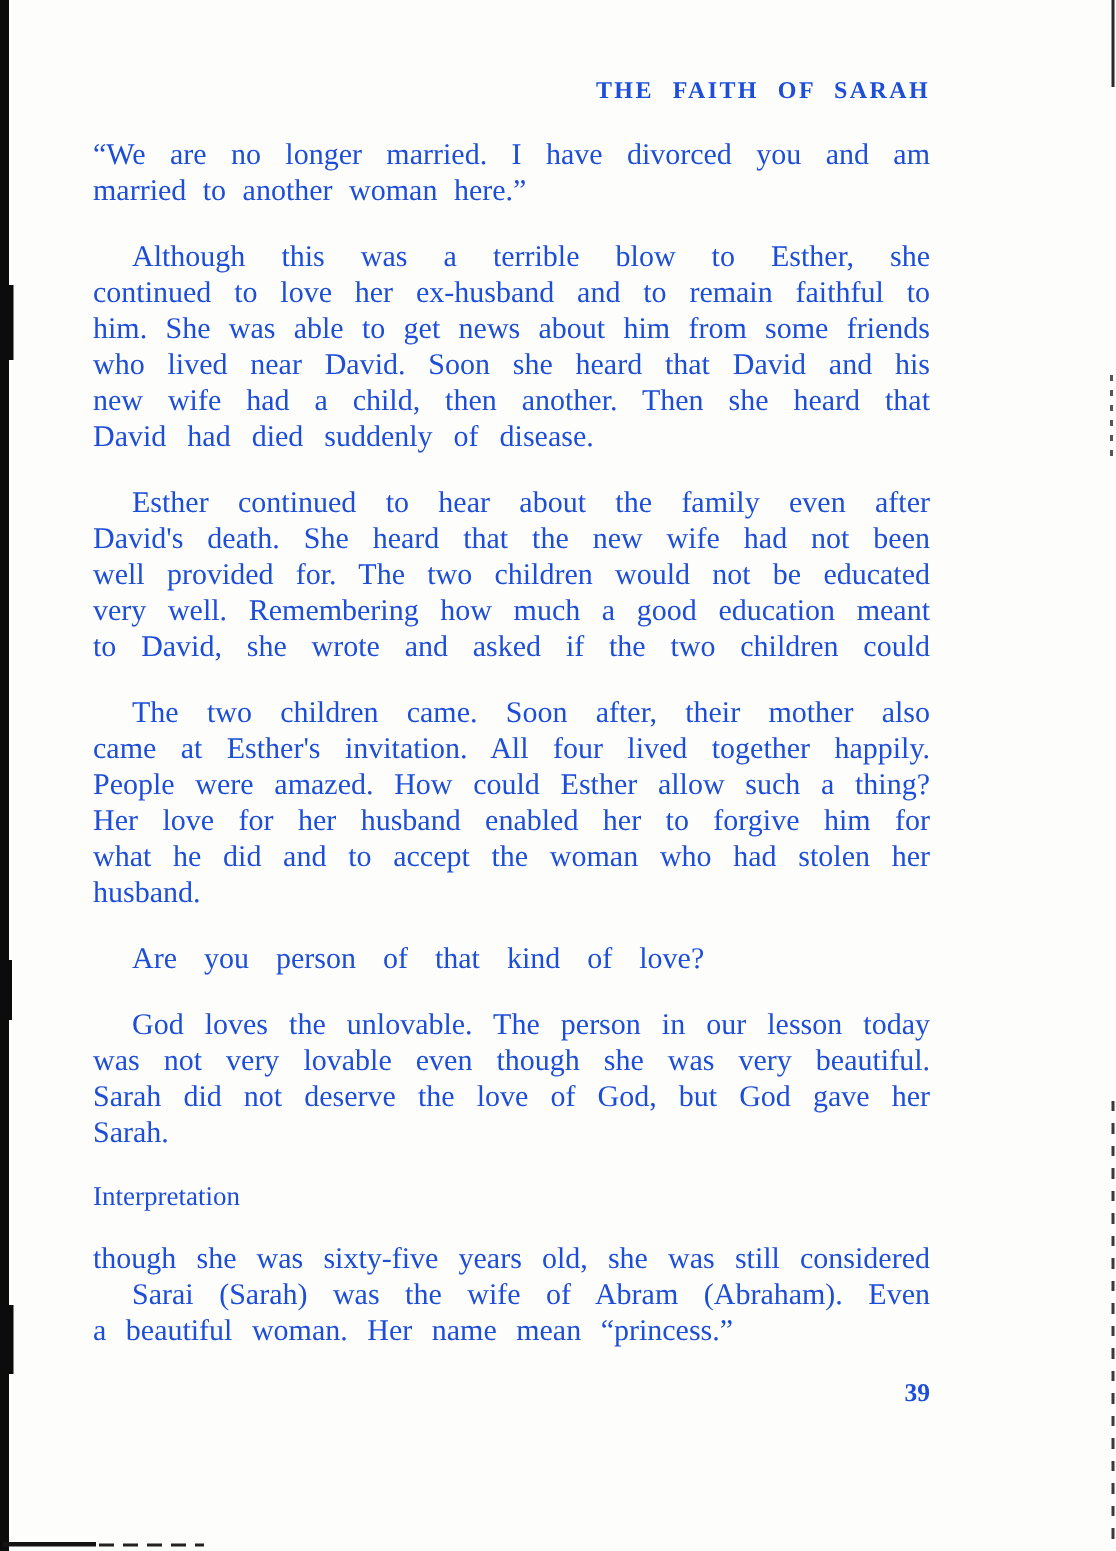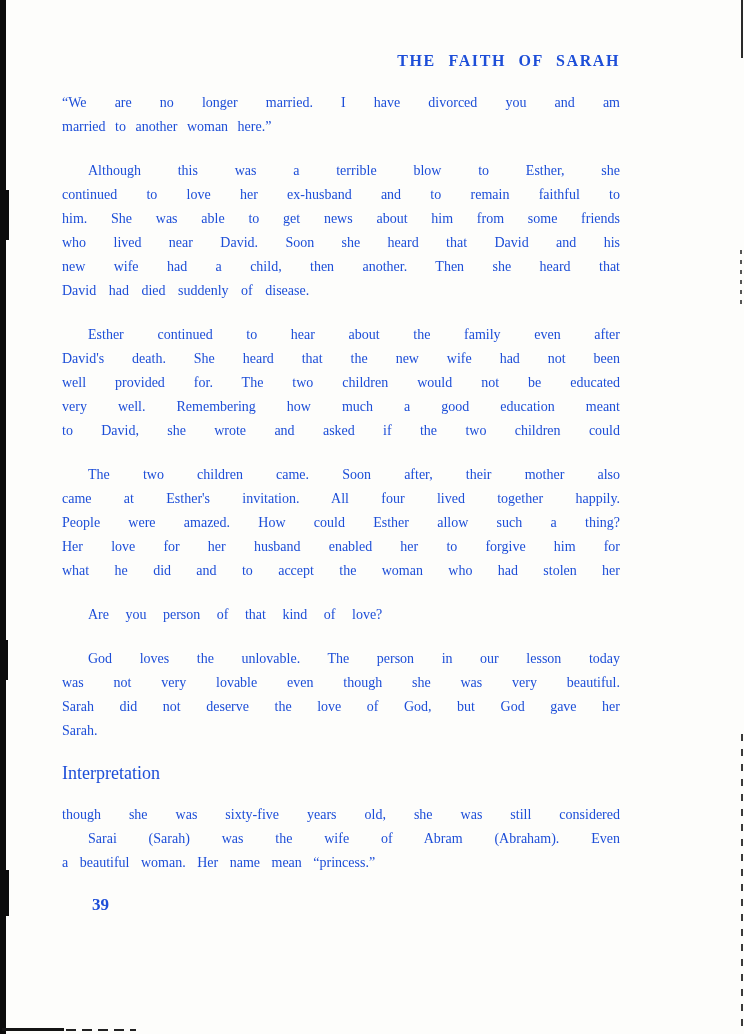--- a/index.html
+++ b/index.html
@@ -47,42 +47,42 @@
     text-align: right;
     font-weight: bold;
     font-size: 16px;
     letter-spacing: 1.6px;
     word-spacing: 7px;
     margin-bottom: 21px;
     white-space: nowrap;
   }
   .para {
     margin: 0 0 20px 0;
-    font-size: 14px;
+    font-size: 20px;
     line-height: 24px;
   }
   .line {
     text-align: justify;
     text-align-last: justify;
   }
   .line.last {
     text-align: right;
     text-align-last: left;
   }
   .line.indent { text-indent: 26px; }
   .heading {
     font-size: 18px;
     font-weight: normal;
     line-height: 20px;
     margin: 2px 0 20px 0;
   }
   .page-num {
     margin-top: 12px;
     padding-left: 30px;
-    text-align: left;
+    text-align: right;
     font-size: 17px;
     font-weight: bold;
   }
 </style>
 </head>
 <body>
 
 <div class="page">
   <div class="edge-left"></div>
   <div class="edge-left-notch1"></div>
@@ -115,20 +115,21 @@
           <div class="line">well provided for. The two children would not be educated</div>
           <div class="line">very well. Remembering how much a good education meant</div>
           <div class="line">to David, she wrote and asked if the two children could</div>
         </div>
         <div class="para">
           <div class="line indent">The two children came. Soon after, their mother also</div>
           <div class="line">came at Esther's invitation. All four lived together happily.</div>
           <div class="line">People were amazed. How could Esther allow such a thing?</div>
           <div class="line">Her love for her husband enabled her to forgive him for</div>
           <div class="line">what he did and to accept the woman who had stolen her</div>
+          <div class="line last">husband.</div>
         </div>
         <div class="para">
           <div class="line last indent" style="word-spacing: 13px;">Are you person of that kind of love?</div>
         </div>
         <div class="para">
           <div class="line indent">God loves the unlovable. The person in our lesson today</div>
           <div class="line">was not very lovable even though she was very beautiful.</div>
           <div class="line">Sarah did not deserve the love of God, but God gave her</div>
           <div class="line last">Sarah.</div>
         </div>

